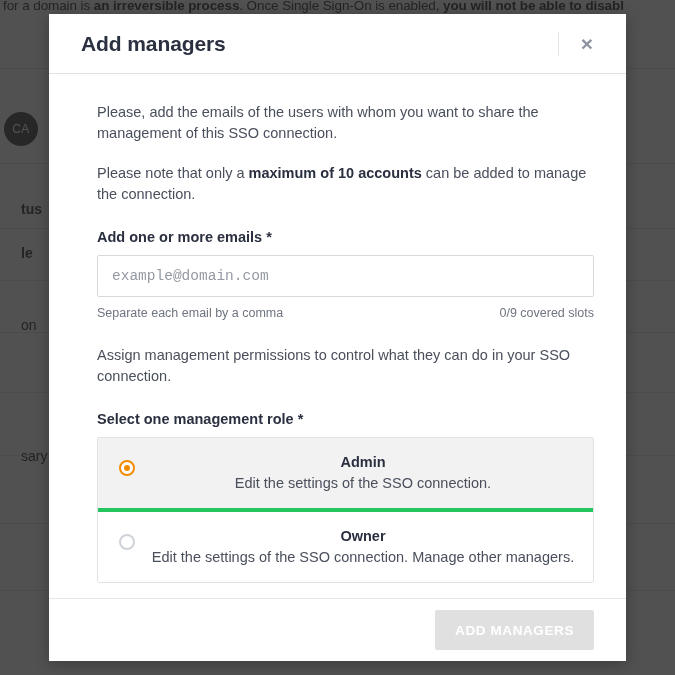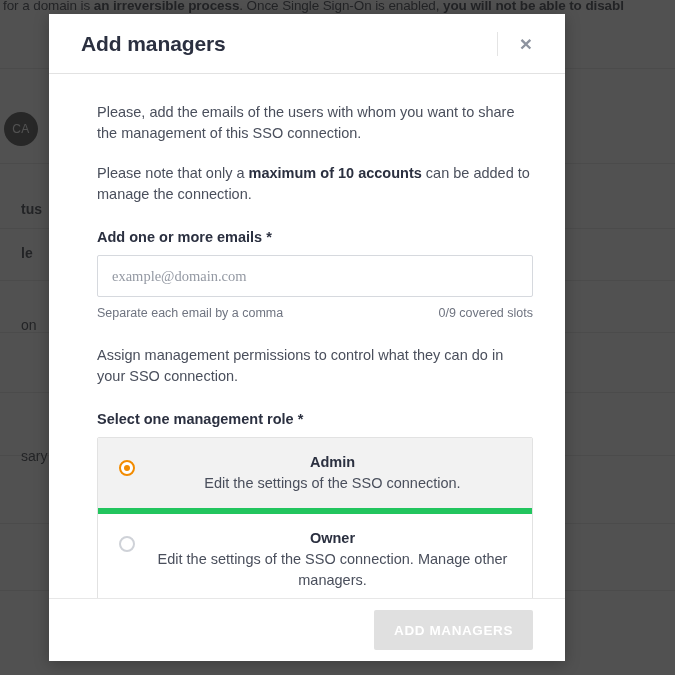--- a/index.html
+++ b/index.html
@@ -75,21 +75,21 @@
     position: absolute;
     inset: 0;
     background: rgba(32, 32, 32, 0.78);
   }
 
   
   .modal {
     position: absolute;
     left: 49px;
     top: 14px;
-    width: 516px;
+    width: 577px;
     height: 647px;
     background: #ffffff;
     display: flex;
     flex-direction: column;
     box-shadow: 0 3px 14px rgba(0,0,0,0.25);
   }
 
   .modal-header {
     height: 60px;
     flex: 0 0 60px;
@@ -153,21 +153,21 @@
 
   .email-input {
     display: block;
     width: 100%;
     height: 42px;
     border: 1px solid #d6d9de;
     border-radius: 2px;
     padding: 0 14px;
     font-size: 14.5px;
     color: #2b3040;
-    font-family: Liberation Serif, serif;
+    font-family: Liberation Mono, monospace;
     background: #ffffff;
     outline: none;
   }
   .email-input::placeholder { color: #9499a3; }
 
   .hint-row {
     display: flex;
     justify-content: space-between;
     margin-top: 9px;
     font-size: 12.5px;
@@ -196,21 +196,21 @@
   }
   .role-item {
     display: flex;
     align-items: flex-start;
     padding: 14px 16px 14px 16px;
     cursor: pointer;
     background: #ffffff;
     text-align: center;
   }
   .role-item.selected { background: #f2f2f2; }
-  .role-item + .role-item { border-top: 6px solid #22c55e; }
+  .role-item + .role-item { border-top: 4px solid #22c55e; }
 
   .radio {
     flex: 0 0 16px;
     width: 16px;
     height: 16px;
     border-radius: 50%;
     border: 2px solid #cfd2d8;
     background: #ffffff;
     margin: 8px 14px 0 5px;
     position: relative;

